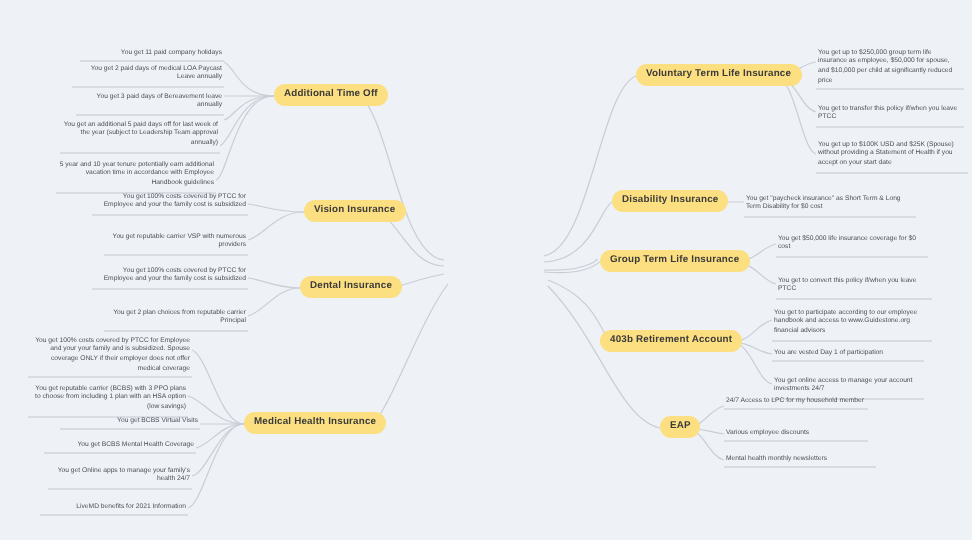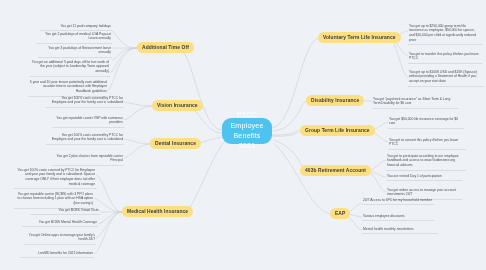--- a/index.html
+++ b/index.html
@@ -98,21 +98,20 @@
       <path d="M365,171 C376,171 378,162 386,160"></path>
       <path d="M365,171 C376,171 378,176 386,177"></path>
       <path d="M365,171 C376,171 378,190 386,192"></path>
 
       <path d="M342,214 C352,214 354,205 362,203"></path>
       <path d="M342,214 C352,214 354,216 362,217"></path>
       <path d="M342,214 C352,214 354,228 362,230"></path>
     </g>
   </svg>
 
-  <div class="node-root" style="left:222px; top:118px; width:50px; height:26px;">PTCC Employee Benefits 2021</div>
 
   <div class="node-branch" style="left:137px; top:42px;">Additional Time Off</div>
   <div class="leaf l" style="left:40px; top:22px; width:72px;">You get 11 paid company holidays</div>
   <div class="leaf l" style="left:36px; top:30px; width:76px;">You get 2 paid days of medical LOA Paycast Leave annually</div>
   <div class="leaf l" style="left:38px; top:44px; width:74px;">You get 3 paid days of Bereavement leave annually</div>
   <div class="leaf l" style="left:30px; top:58px; width:80px;">You get an additional 5 paid days off for last week of the year (subject to Leadership Team approval annually)</div>
   <div class="leaf l" style="left:28px; top:78px; width:80px;">5 year and 10 year tenure potentially earn additional vacation time in accordance with Employee Handbook guidelines</div>
 
   <div class="node-branch" style="left:152px; top:100px;">Vision Insurance</div>
   <div class="leaf l" style="left:46px; top:94px; width:78px;">You get 100% costs covered by PTCC for Employee and your the family cost is subsidized</div>

